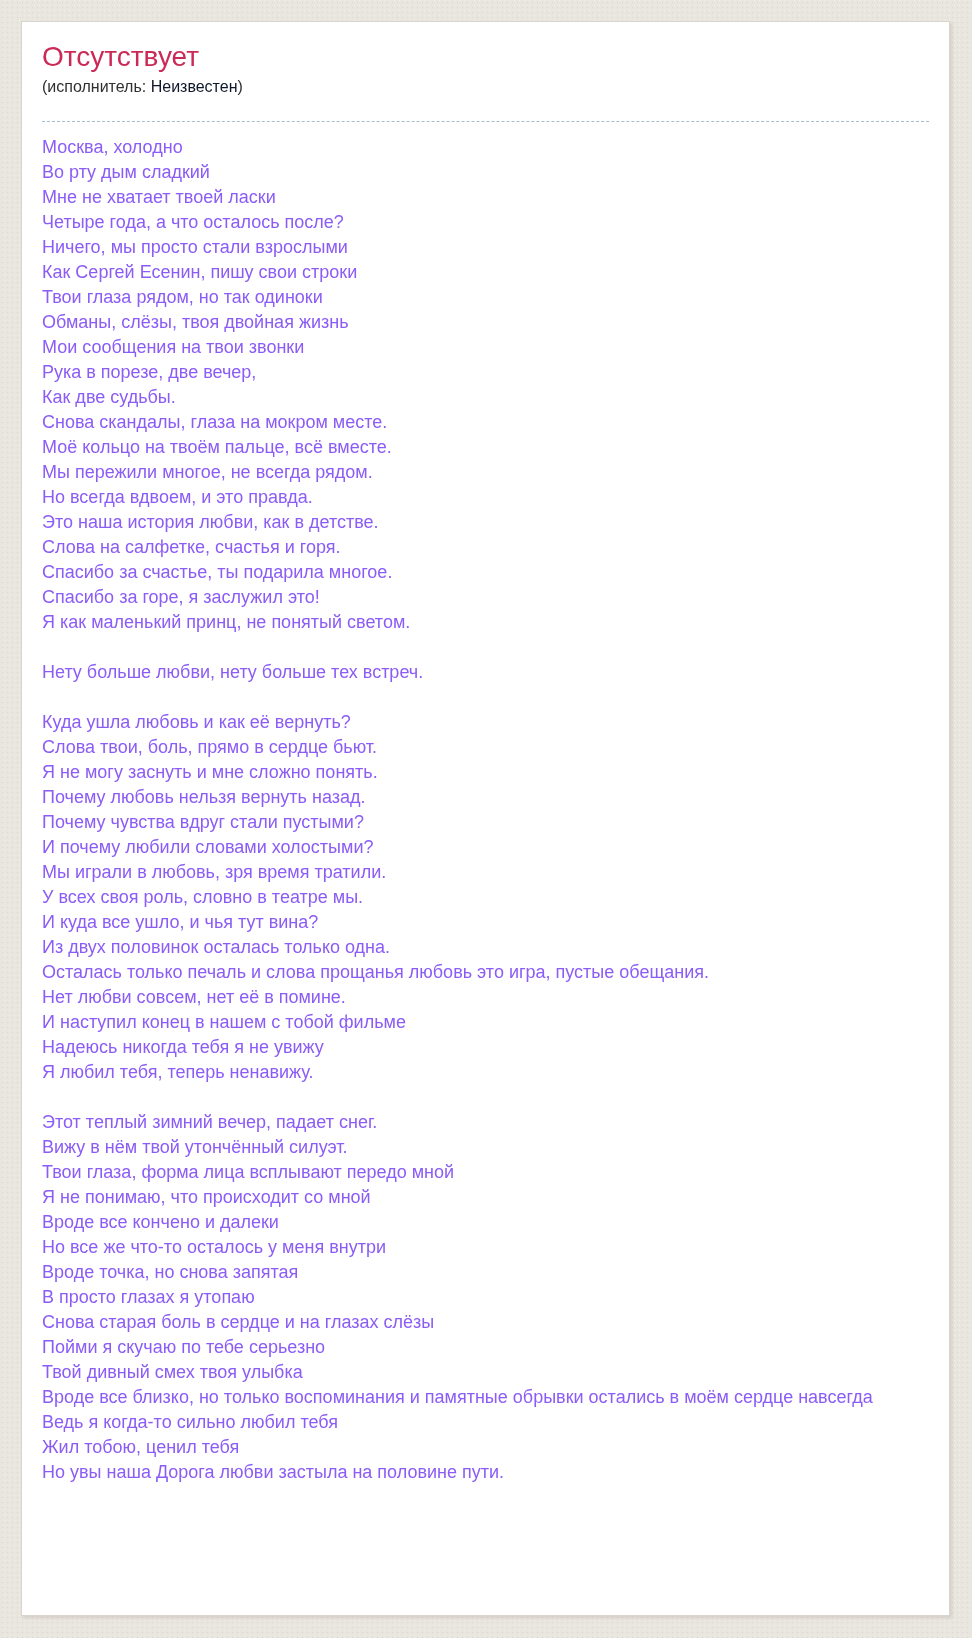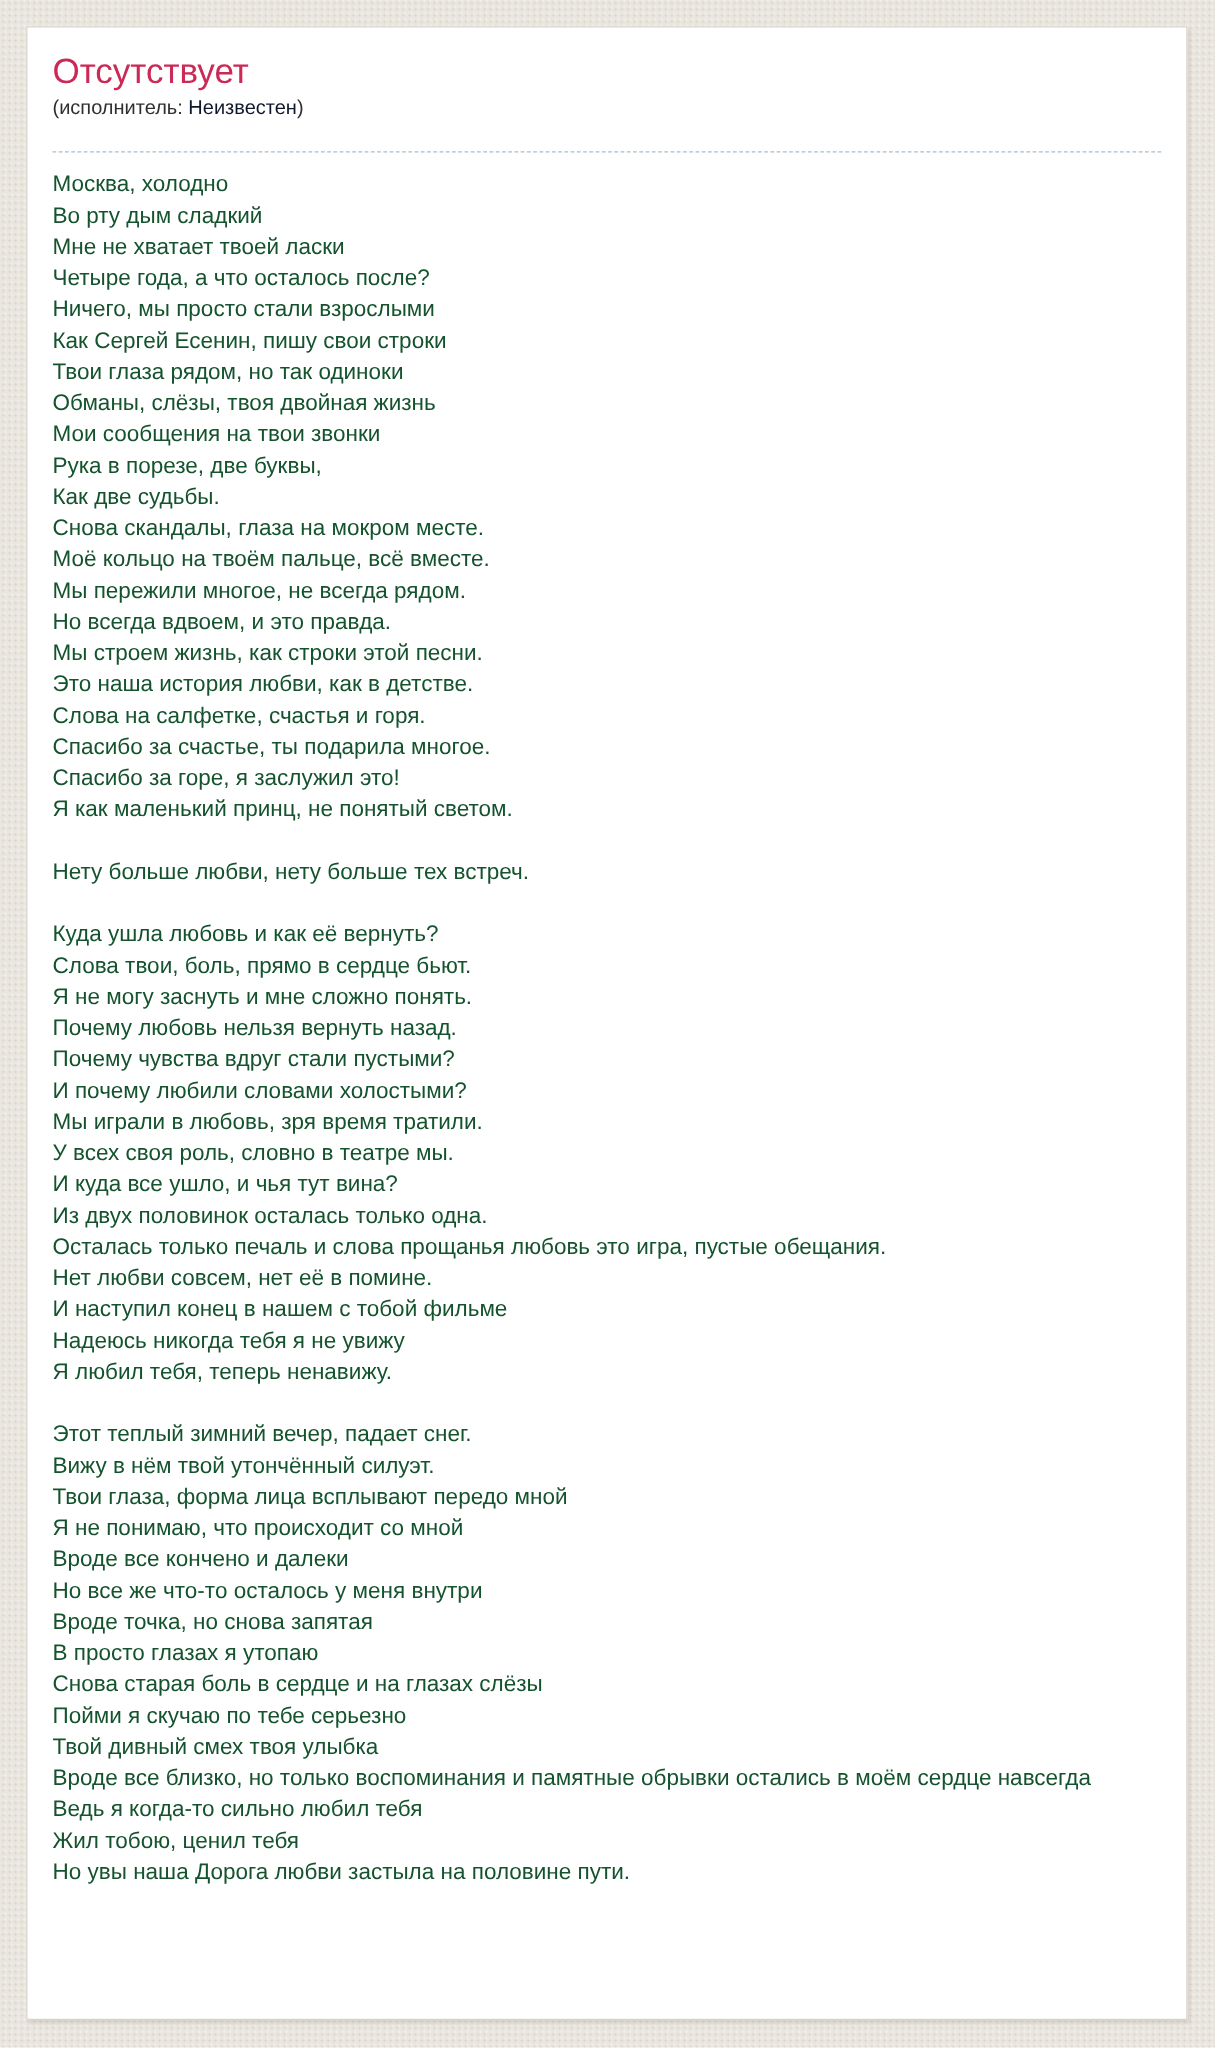--- a/index.html
+++ b/index.html
@@ -50,21 +50,21 @@
   }
   .artist-link {
     color: #0f172a;
     text-decoration: none;
     cursor: pointer;
   }
   .lyrics {
     margin-top: 13px;
     font-size: 18px;
     line-height: 25px;
-    color: #14532d;
+    color: #8b5cf6;
   }
   .lyrics .line {
     white-space: nowrap;
     height: 25px;
   }
 </style>
 </head>
 <body>
 
 <div class="card">
@@ -77,27 +77,26 @@
   <div class="lyrics">
       <div class="line">Москва, холодно</div>
       <div class="line">Во рту дым сладкий</div>
       <div class="line">Мне не хватает твоей ласки</div>
       <div class="line">Четыре года, а что осталось после?</div>
       <div class="line">Ничего, мы просто стали взрослыми</div>
       <div class="line">Как Сергей Есенин, пишу свои строки</div>
       <div class="line">Твои глаза рядом, но так одиноки</div>
       <div class="line">Обманы, слёзы, твоя двойная жизнь</div>
       <div class="line">Мои сообщения на твои звонки</div>
-      <div class="line">Рука в порезе, две буквы,</div>
+      <div class="line">Рука в порезе, две вечер,</div>
       <div class="line">Как две судьбы.</div>
       <div class="line">Снова скандалы, глаза на мокром месте.</div>
       <div class="line">Моё кольцо на твоём пальце, всё вместе.</div>
       <div class="line">Мы пережили многое, не всегда рядом.</div>
       <div class="line">Но всегда вдвоем, и это правда.</div>
-      <div class="line">Мы строем жизнь, как строки этой песни.</div>
       <div class="line">Это наша история любви, как в детстве.</div>
       <div class="line">Слова на салфетке, счастья и горя.</div>
       <div class="line">Спасибо за счастье, ты подарила многое.</div>
       <div class="line">Спасибо за горе, я заслужил это!</div>
       <div class="line">Я как маленький принц, не понятый светом.</div>
       <div class="line blank">&nbsp;</div>
       <div class="line">Нету больше любви, нету больше тех встреч.</div>
       <div class="line blank">&nbsp;</div>
       <div class="line">Куда ушла любовь и как её вернуть?</div>
       <div class="line">Слова твои, боль, прямо в сердце бьют.</div>

